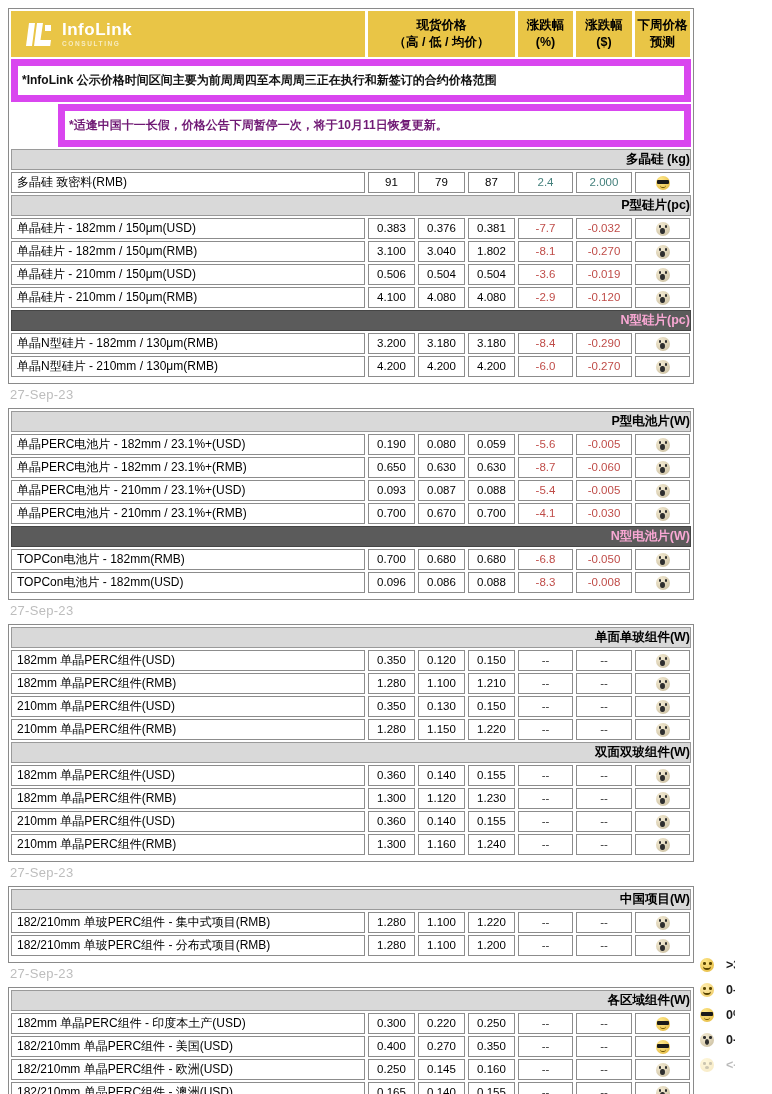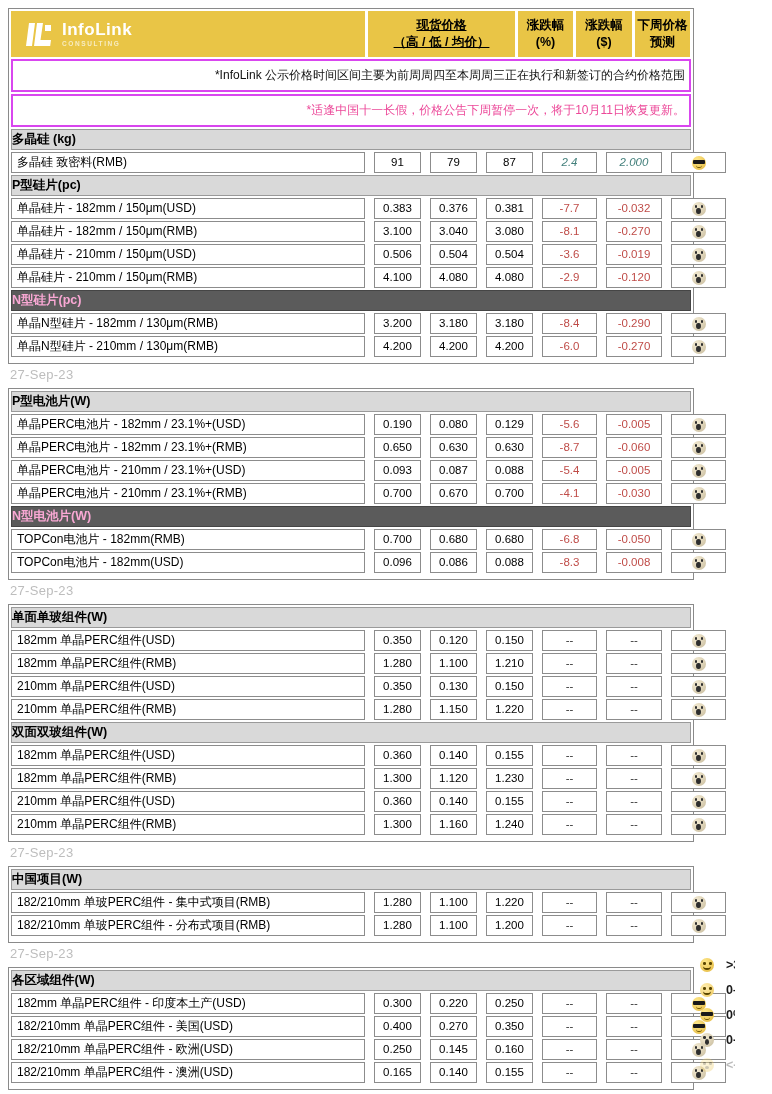--- a/index.html
+++ b/index.html
@@ -9,45 +9,45 @@
   :root{--cols:354px 47px 47px 47px 55px 56px 55px;}
 
   .block{border:1px solid #8a8a8a;background:#fff;padding:2px;margin:0 0 1px 0;}
   .date-row{font-size:13px;color:#bdbdbd;padding:2px 2px 6px 2px;letter-spacing:.3px;}
 
   
   .yrow{display:grid;grid-template-columns:var(--cols);column-gap:3px;margin-bottom:2px;}
   .ycell{background:#e9c546;color:#000;font-weight:bold;font-size:12.5px;line-height:1.35;
          display:flex;flex-direction:column;align-items:center;justify-content:center;
          height:46px;text-align:center;}
-  .ycell.span3{grid-column:2 / span 3;text-decoration:underline;}
+  .ycell.span3{grid-column:2 / span 3;}
   .logo-cell{flex-direction:row;justify-content:flex-start;gap:7px;padding-left:14px;align-items:center;}
   .logo-text{display:flex;flex-direction:column;align-items:flex-start;line-height:1;}
   .brand{color:#fff;font-size:17px;font-weight:bold;letter-spacing:.5px;}
   .brand-sub{color:#f7ecc2;font-size:6.5px;letter-spacing:1.6px;margin-top:3px;}
 
-  .notice{border:2px solid #d946ef;background:#fff;text-align:right;font-weight:normal;
+  .notice{border:7px solid #d946ef;background:#fff;text-align:left;font-weight:bold;
           font-size:12px;padding:6px 4px;margin-bottom:2px;}
   .notice-black{color:#111;}
-  .notice-red{color:#ec4899;}
-
-  
-  .sec-header{height:19px;line-height:19px;text-align:left;font-weight:bold;font-size:12.5px;
+  .notice-red{color:#701a75;margin-left:47px;}
+
+  
+  .sec-header{height:19px;line-height:19px;text-align:right;font-weight:bold;font-size:12.5px;
               background:#d9d9d9;color:#000;border:1px solid #9a9a9a;margin-bottom:2px;}
   .sec-header.dark{background:#5b5b5b;color:#f9a8d4;border-color:#454545;}
 
   
-  .trow{display:grid;grid-template-columns:var(--cols);column-gap:9px;margin-bottom:2px;}
+  .trow{display:grid;grid-template-columns:var(--cols);column-gap:3px;margin-bottom:2px;}
   .trow:last-child{margin-bottom:4px;}
   .tcell{border:1px solid #8c8c8c;background:#fff;height:19px;line-height:19px;font-size:11.5px;
          overflow:hidden;white-space:nowrap;}
   .c-name{padding-left:5px;text-align:left;font-size:12px;}
   .c-val{text-align:center;}
   .neg{color:#bf4b47;}
-  .pos{color:#44807c;font-style:italic;}
+  .pos{color:#44807c;}
   .dash{color:#333;}
   .c-face{display:flex;align-items:center;justify-content:center;}
 
   
   .face{position:relative;display:inline-block;width:14px;height:14px;border-radius:50%;
         background:radial-gradient(circle at 35% 30%,#ffe98c,#e2b53a);vertical-align:middle;flex:none;}
   .face::before,.face::after{content:"";position:absolute;}
   .face.happy::before,.face.smile::before{width:2.5px;height:2.5px;background:#5a4500;border-radius:50%;
         left:3px;top:4.5px;box-shadow:6px 0 0 #5a4500;}
   .face.happy::after,.face.smile::after{left:3px;top:5.5px;width:8px;height:4.5px;
@@ -136,21 +136,21 @@
             <div class="tcell c-val neg">-7.7</div>
             <div class="tcell c-val neg">-0.032</div>
             <div class="tcell c-face">
               <span class="face scream"></span>
             </div>
           </div>
           <div class="trow">
             <div class="tcell c-name">单晶硅片 - 182mm / 150μm(RMB)</div>
             <div class="tcell c-val">3.100</div>
             <div class="tcell c-val">3.040</div>
-            <div class="tcell c-val">3.080</div>
+            <div class="tcell c-val">1.802</div>
             <div class="tcell c-val neg">-8.1</div>
             <div class="tcell c-val neg">-0.270</div>
             <div class="tcell c-face">
               <span class="face scream"></span>
             </div>
           </div>
           <div class="trow">
             <div class="tcell c-name">单晶硅片 - 210mm / 150μm(USD)</div>
             <div class="tcell c-val">0.506</div>
             <div class="tcell c-val">0.504</div>
@@ -196,21 +196,21 @@
             </div>
           </div>
         </div>
         <div class="date-row">27-Sep-23</div>
         <div class="block">
           <div class="sec-header">P型电池片(W)</div>
           <div class="trow">
             <div class="tcell c-name">单晶PERC电池片 - 182mm / 23.1%+(USD)</div>
             <div class="tcell c-val">0.190</div>
             <div class="tcell c-val">0.080</div>
-            <div class="tcell c-val">0.129</div>
+            <div class="tcell c-val">0.059</div>
             <div class="tcell c-val neg">-5.6</div>
             <div class="tcell c-val neg">-0.005</div>
             <div class="tcell c-face">
               <span class="face scream"></span>
             </div>
           </div>
           <div class="trow">
             <div class="tcell c-name">单晶PERC电池片 - 182mm / 23.1%+(RMB)</div>
             <div class="tcell c-val">0.650</div>
             <div class="tcell c-val">0.630</div>

